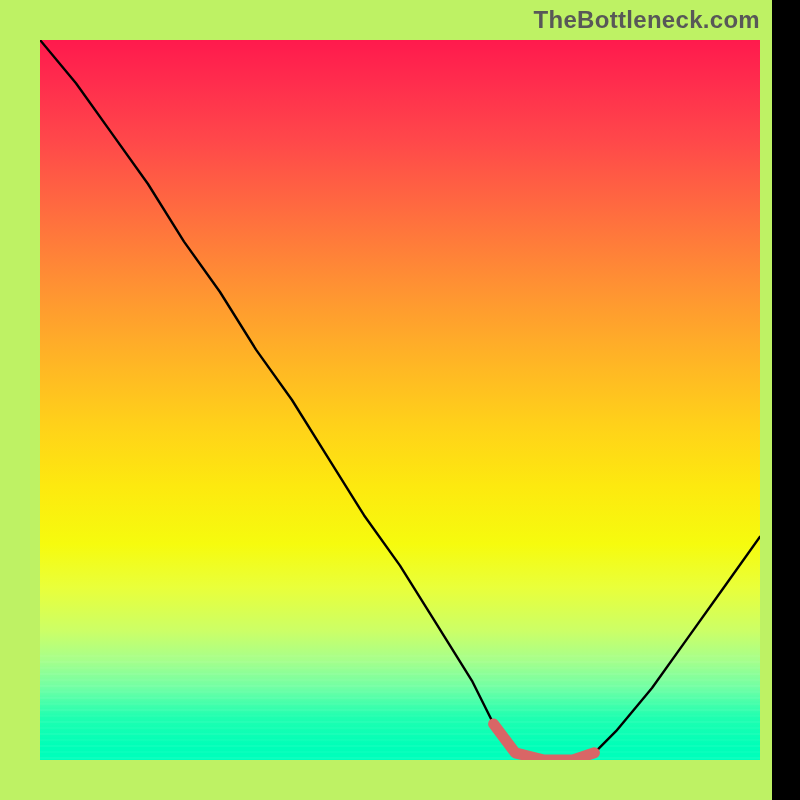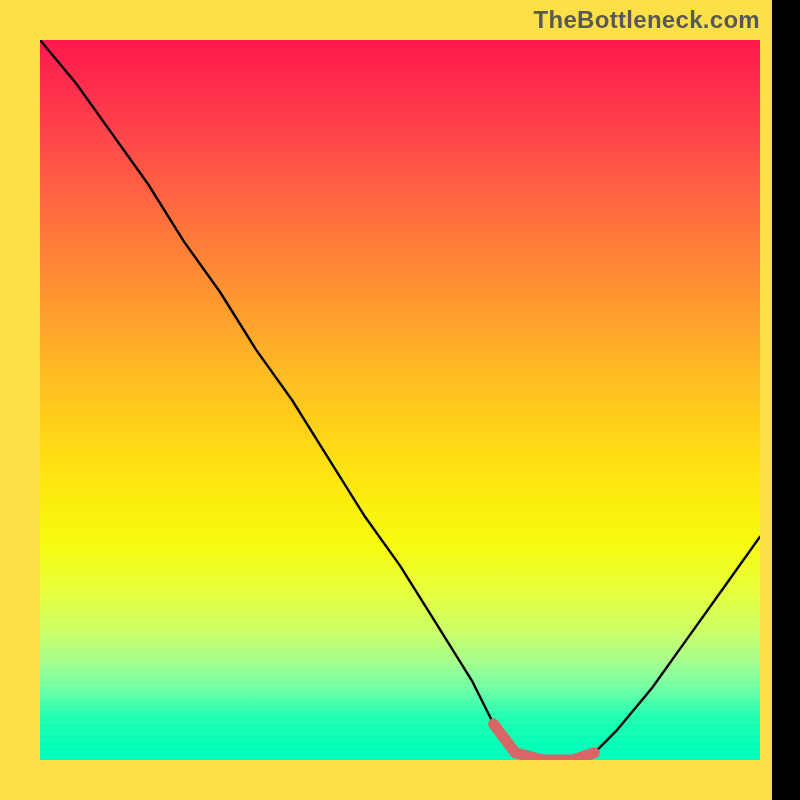--- a/index.html
+++ b/index.html
@@ -1,21 +1,21 @@
 <!DOCTYPE html>
 <html><head>
 <meta charset="utf-8">
 <style>
   * { margin: 0; padding: 0; box-sizing: border-box; }
   html, body { width: 800px; height: 800px; overflow: hidden; background: #000; }
   .wrap {
     position: relative;
     width: 772px;
     height: 800px;
-    background: #fde047;
+    background: #bef264;
   }
   .watermark {
     position: absolute;
     top: 6px;
     right: 12px;
     font-family: Arial, Helvetica, sans-serif;
     font-size: 24px;
     font-weight: 600;
     color: #585858;
     letter-spacing: 0.3px;

